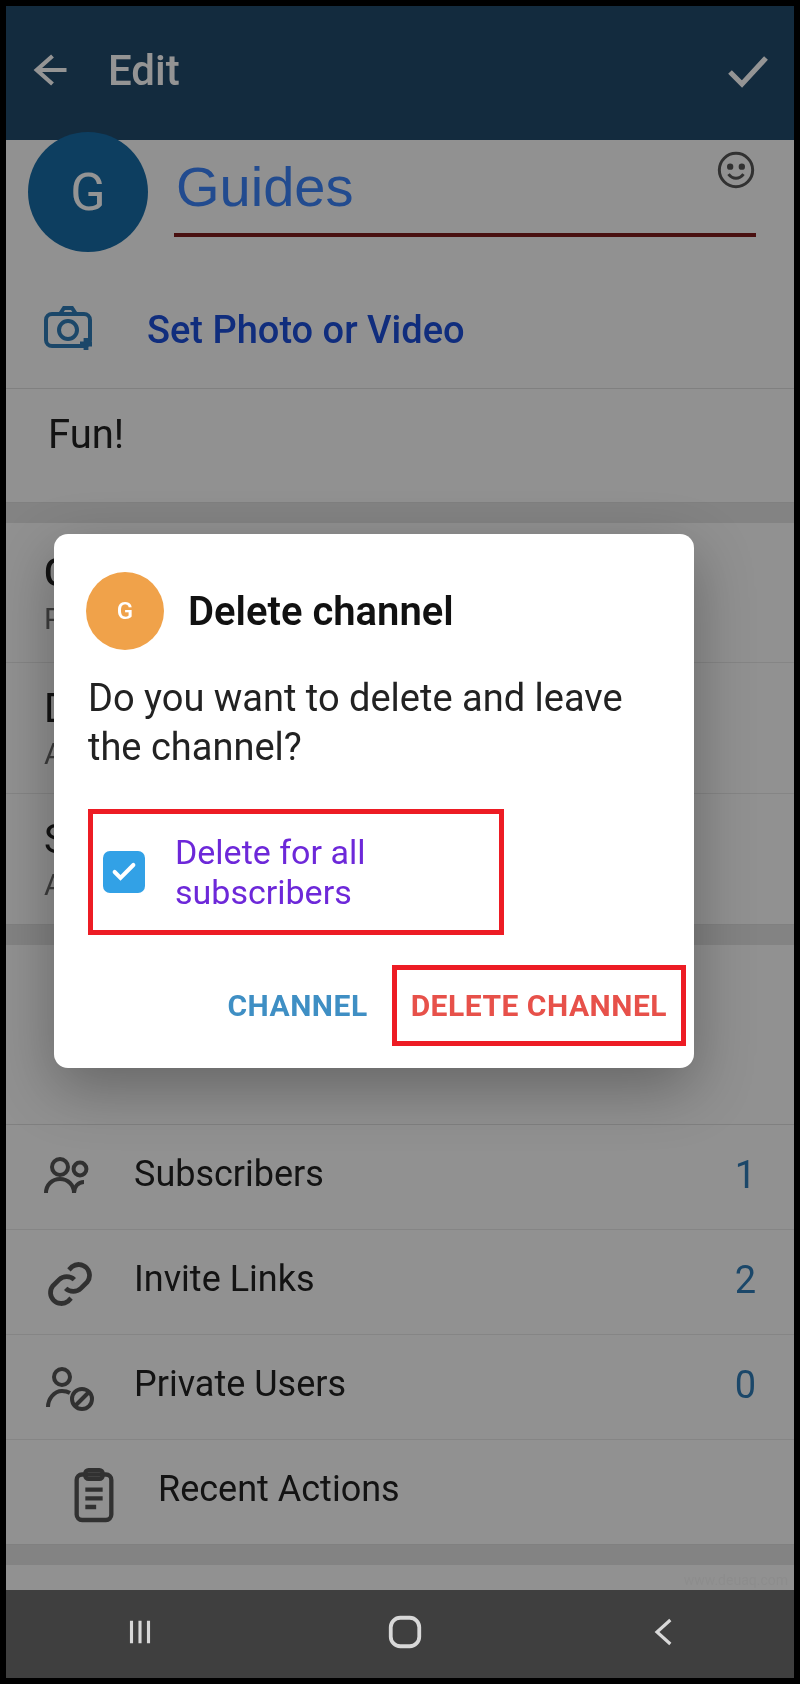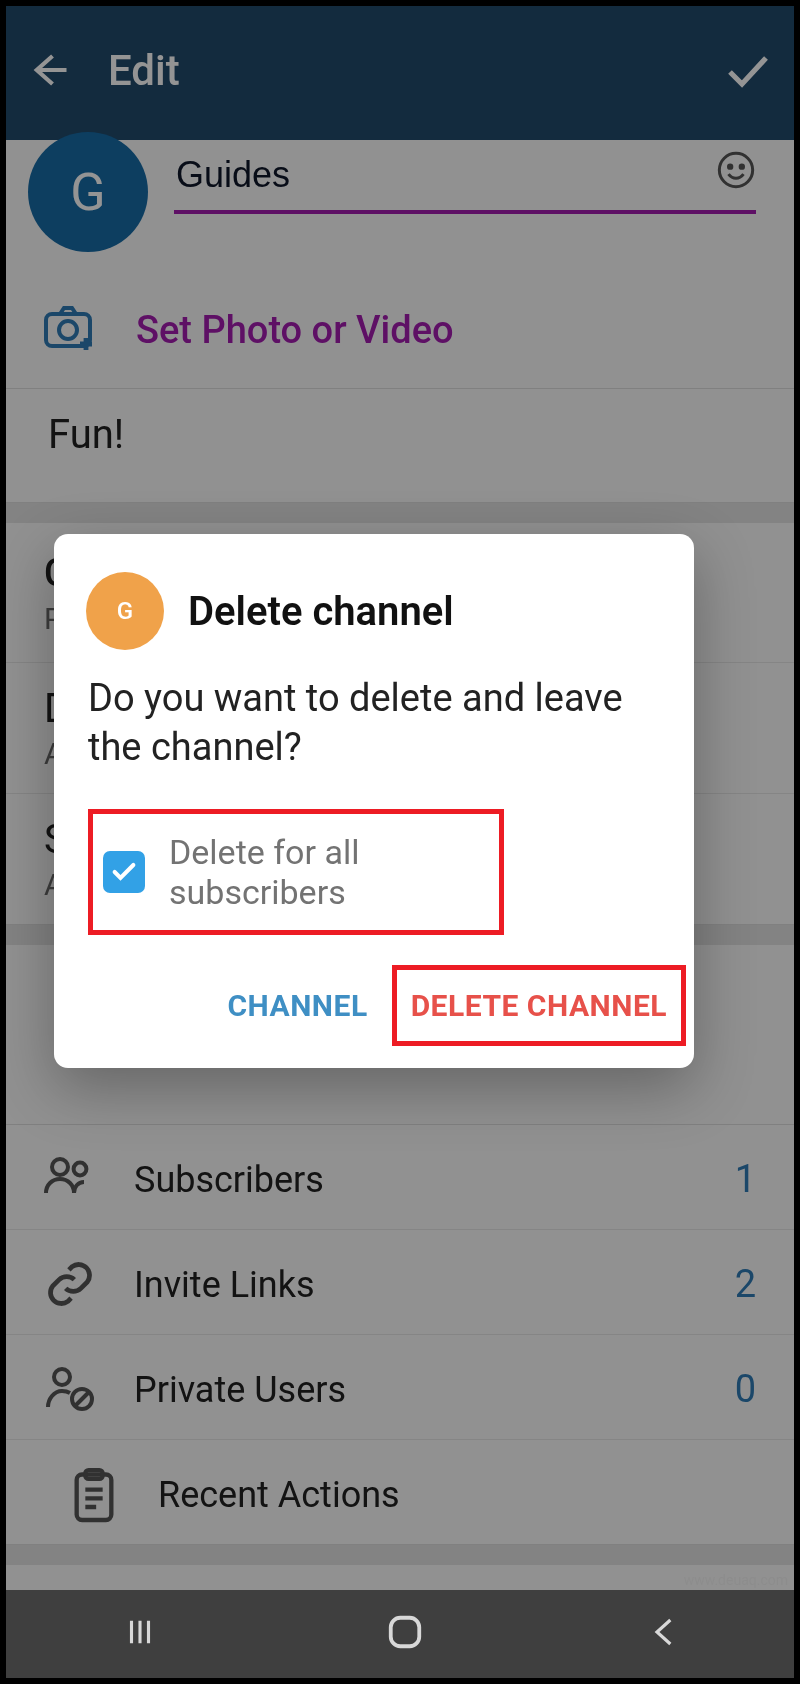--- a/index.html
+++ b/index.html
@@ -13,39 +13,39 @@
   .header .title { font-size: 42px; font-weight: 500; margin-left: 38px; flex: 1; }
   .header .confirm { width: 48px; height: 48px; }
 
   
   .section { background: #fafafa; border-bottom: 1px solid #dcdcdc; }
 
   
   .name-row { display: flex; align-items: flex-start; padding: 8px 44px 30px 28px; }
   .avatar-big { width: 120px; height: 120px; border-radius: 50%; background: #176ba6; color: #fff; display: flex; align-items: center; justify-content: center; font-size: 52px; margin-top: -16px; }
   .name-input-wrap { flex: 1; margin-left: 26px; position: relative; }
-  .name-input { width: 100%; font-size: 36px; color: #0f172a; border: none; background: transparent; padding: 6px 50px 14px 2px; border-bottom: 4px solid #a21caf; outline: none; }
+  .name-input { width: 100%; font-size: 56px; color: #3b82f6; border: none; background: transparent; padding: 6px 50px 14px 2px; border-bottom: 4px solid #7f1d1d; outline: none; }
   .emoji-btn { position: absolute; right: 0; top: 2px; width: 40px; height: 40px; color: #555; }
 
   .photo-row { display: flex; align-items: center; padding: 24px 44px 34px 44px; }
   .photo-row .icon { width: 52px; height: 48px; color: #2f7bb5; }
-  .photo-row .label { font-size: 38px; color: #a21caf; margin-left: 40px; font-weight: 500; }
+  .photo-row .label { font-size: 38px; color: #1d4ed8; margin-left: 51px; font-weight: 500; }
 
   .desc-row { padding: 22px 44px 44px 48px; font-size: 40px; color: #222; }
 
   
   .block-title { font-size: 38px; color: #222; padding: 28px 44px 4px 44px; font-weight: 500; }
   .block-sub { font-size: 30px; color: #6a6a6a; padding: 2px 44px 26px 44px; }
   .truncated-row { padding: 22px 44px; font-size: 40px; color: #222; border-top: 1px solid #e6e6e6; }
   .truncated-row .sub { font-size: 30px; color: #6a6a6a; margin-top: 4px; }
 
   .gap { height: 20px; background: #e2e2e2; }
 
   
-  .list-row { display: flex; align-items: flex-end; padding: 28px 44px; border-bottom: 1px solid #e6e6e6; }
+  .list-row { display: flex; align-items: flex-start; padding: 28px 44px; border-bottom: 1px solid #e6e6e6; }
   .list-row:last-of-type { border-bottom: none; margin-left: 24px; }
   .list-row .icon { width: 52px; height: 48px; color: #555; flex: none; }
   .list-row .label { font-size: 36px; color: #222; margin-left: 38px; flex: 1; }
   .list-row .count { font-size: 38px; color: #2f7bb5; }
 
   .delete-row { padding: 40px 44px 48px 44px; font-size: 36px; color: #d64a3e; }
 
   
   .navbar { position: absolute; left: 6px; right: 6px; bottom: 6px; height: 88px; background: #3f3f3f; display: flex; align-items: center; justify-content: space-around; z-index: 4; }
   .navbar .nav { color: #d8d8d8; }
@@ -55,21 +55,21 @@
 
   
   .dialog { position: absolute; left: 54px; top: 534px; width: 640px; background: #fff; border-radius: 14px; box-shadow: 0 20px 60px rgba(0,0,0,.3); padding: 38px 0 14px 0; }
   .dialog-head { display: flex; align-items: center; padding: 0 32px; }
   .dialog-avatar { width: 78px; height: 78px; border-radius: 50%; background: #f0a24a; color: #fff; display: flex; align-items: center; justify-content: center; font-size: 24px; font-weight: 500; }
   .dialog-title { font-size: 40px; font-weight: 600; color: #111; margin-left: 24px; }
   .dialog-body { font-size: 38px; color: #222; padding: 24px 34px 36px 34px; line-height: 1.3; }
   .checkbox-row { display: flex; align-items: center; margin: 0 34px; padding: 18px 0 18px 6px; border: 5px solid #ed1c24; width: 416px; }
   .checkbox { width: 42px; height: 42px; border-radius: 7px; background: #32a1e6; display: flex; align-items: center; justify-content: center; flex: none; margin-left: 4px; }
   .checkbox svg { width: 28px; height: 28px; }
-  .checkbox-label { font-size: 34px; color: #737373; margin-left: 24px; }
+  .checkbox-label { font-size: 34px; color: #6d28d9; margin-left: 30px; }
   .dialog-actions { display: flex; justify-content: flex-end; gap: 6px; padding: 30px 8px 8px 8px; align-items: center; }
   .btn-cancel { color: #3f8fc4; font-size: 30px; font-weight: 700; padding: 18px 18px; letter-spacing: .5px; }
   .btn-delete-wrap { border: 5px solid #ed1c24; padding: 2px 2px; }
   .btn-delete { color: #e7514a; font-size: 30px; font-weight: 700; padding: 16px 12px; letter-spacing: .5px; }
 
   .watermark { position: absolute; right: 12px; bottom: 96px; font-size: 14px; color: #8a8a8a; opacity: .6; z-index: 6; }
 </style>
 </head>
 <body>
 

